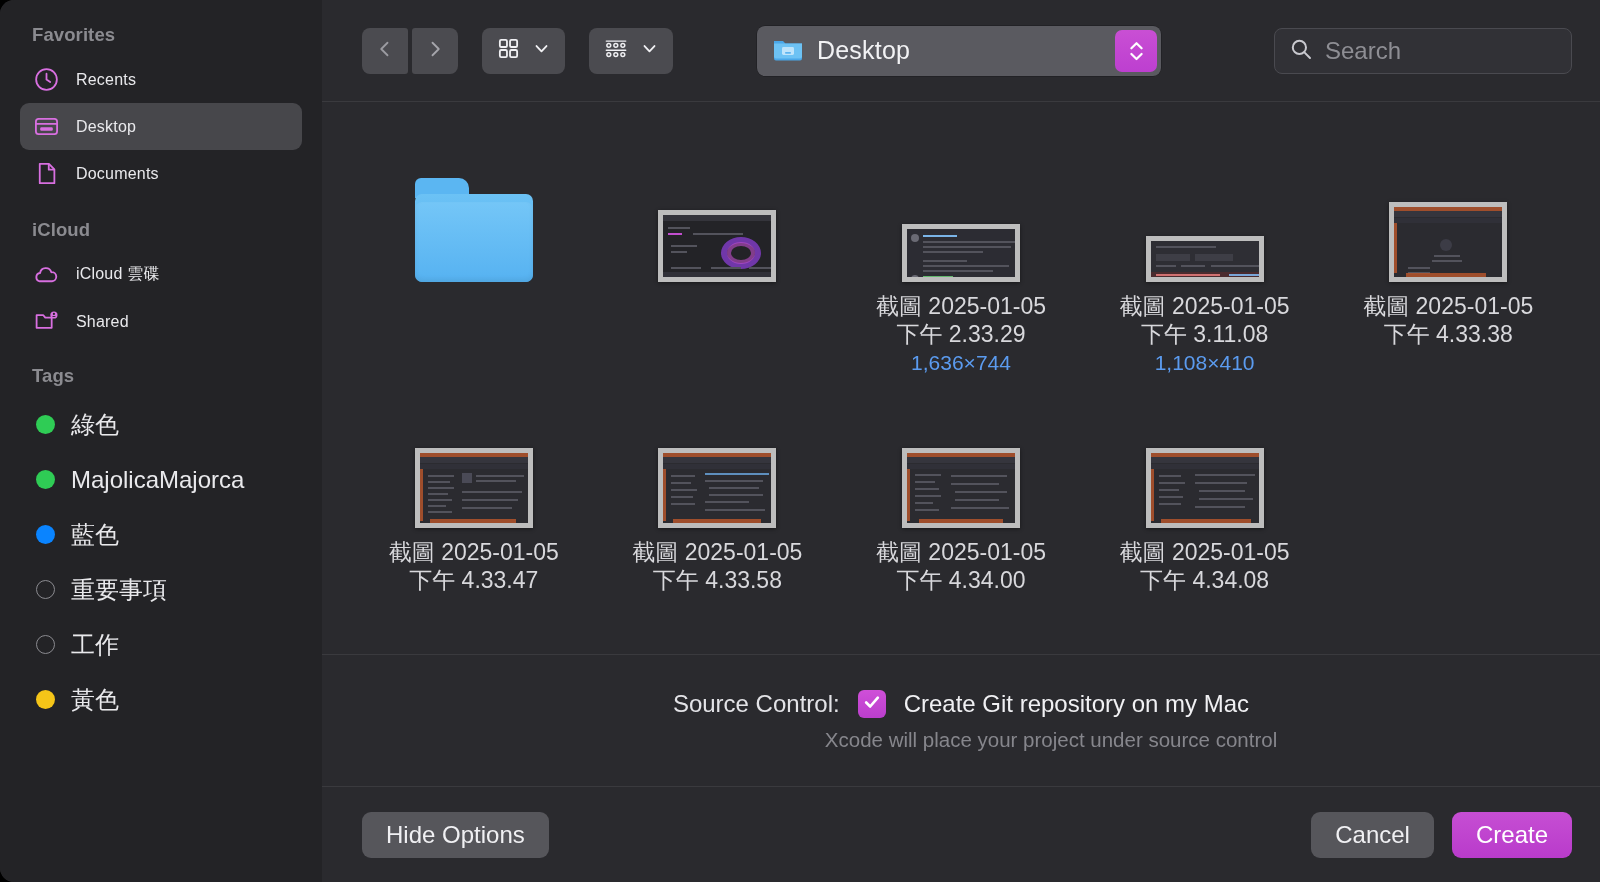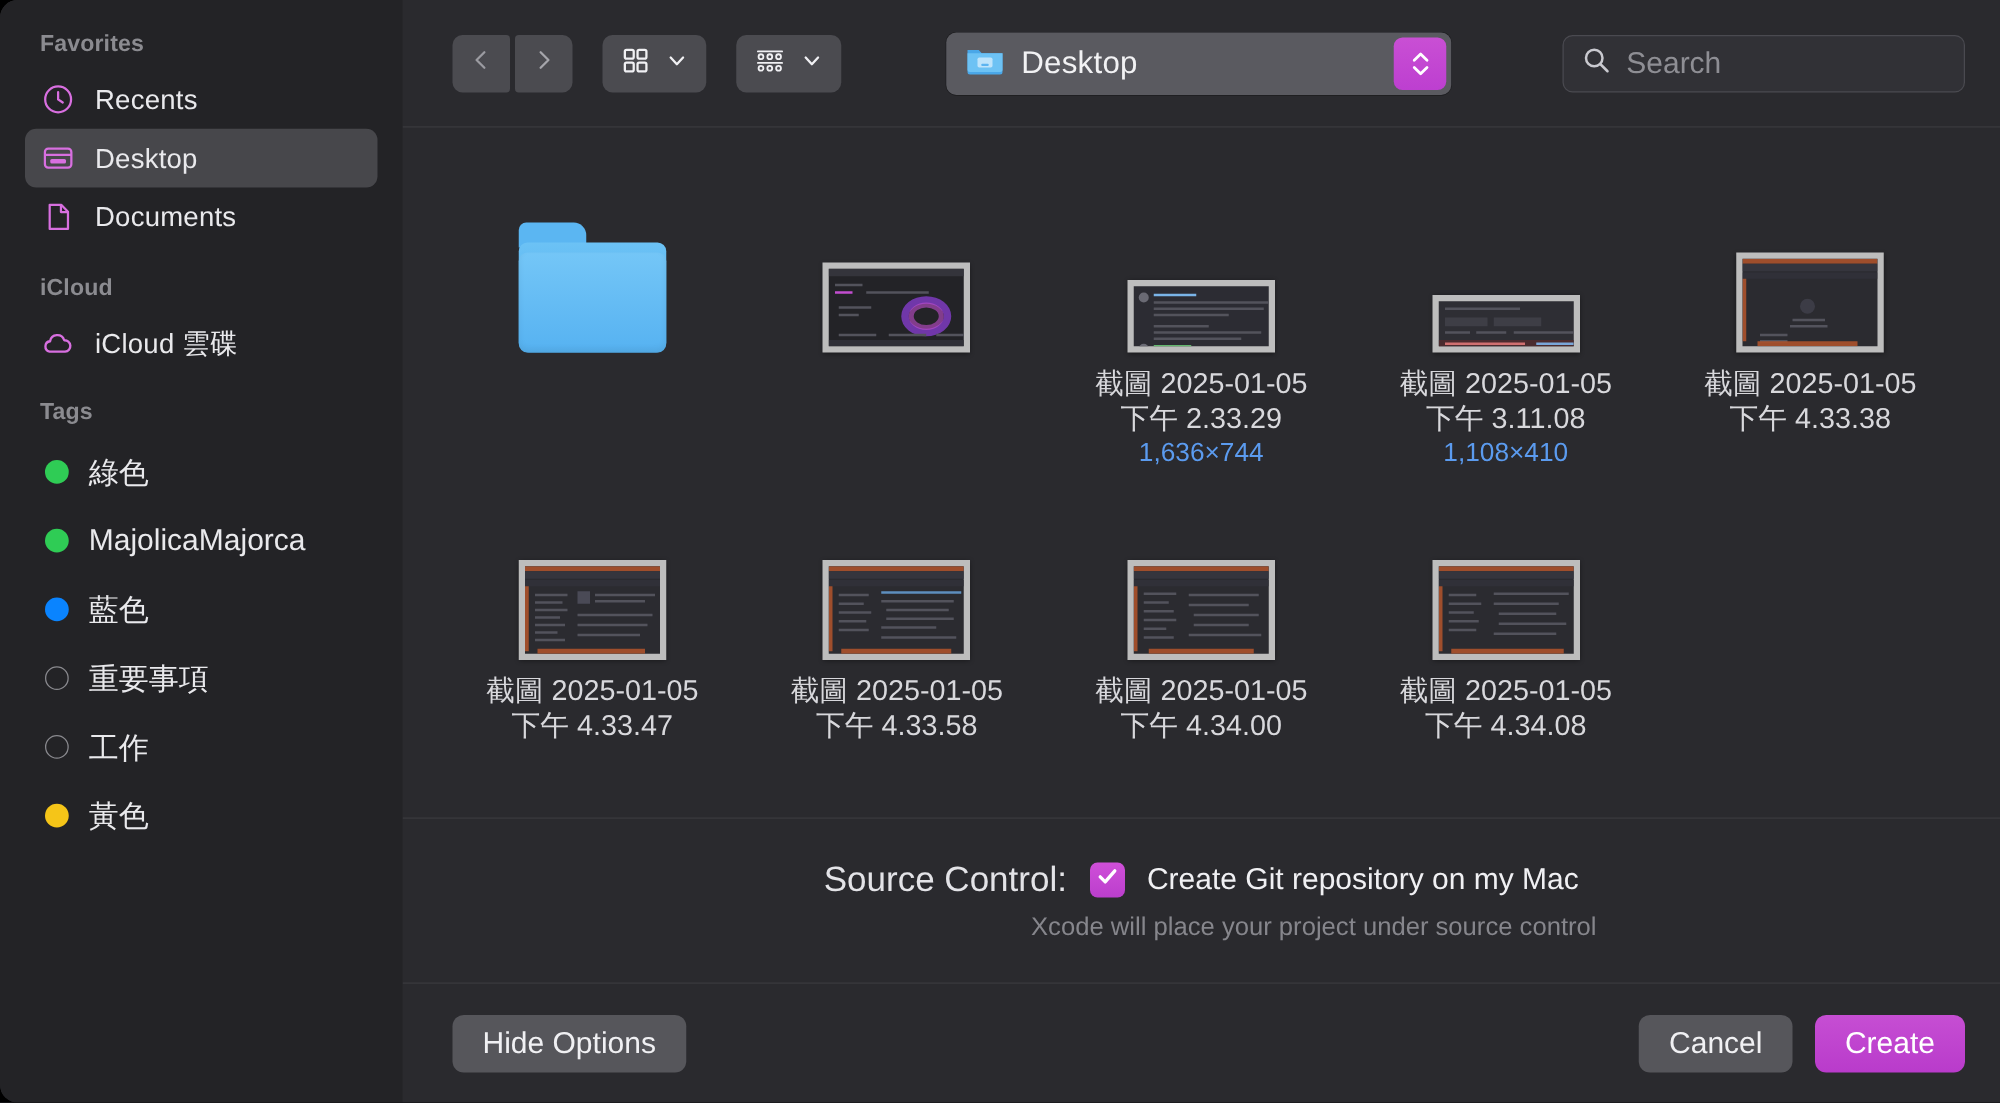--- a/index.html
+++ b/index.html
@@ -58,21 +58,21 @@
   .side-item.selected { background: #47474b; }
 
   .side-ico {
     width: 28px; height: 28px;
     flex: 0 0 28px;
     display: flex; align-items: center; justify-content: center;
   }
   .side-ico svg { display:block; }
 
   .side-label {
-    font-size: 22px;
+    font-size: 16px;
     color: #e9e9ec;
     white-space: nowrap;
     letter-spacing: .2px;
   }
 
   .tag-item {
     display: flex;
     align-items: center;
     height: 55px;
     margin: 0 20px;
@@ -150,21 +150,21 @@
     position: absolute;
     right: 4px; top: 4px;
     width: 42px; height: 42px;
     border-radius: 7px;
     background: linear-gradient(180deg,#c94fd4,#bd3fd0);
     display: flex; align-items: center; justify-content: center;
   }
 
   .searchfield {
     height: 46px;
-    width: 322px;
+    width: 298px;
     margin-left: auto;
     border-radius: 8px;
     background: #313136;
     border: 1px solid #4a4a50;
     display: flex;
     align-items: center;
     padding-left: 14px;
     gap: 12px;
   }
   .search-ph { font-size: 24px; color: #8e8e94; }
@@ -271,21 +271,21 @@
   .options {
     flex: 0 0 132px;
     border-top: 1px solid #3a3a3e;
     display: flex;
     flex-direction: column;
     align-items: center;
     justify-content: center;
     background: #2a2a2e;
   }
   .optrow { display: flex; align-items: center; gap: 18px; }
-  .optlabel { font-size: 28px; color: #e3e3e7; }
+  .optlabel { font-size: 24px; color: #e3e3e7; }
   .checkbox {
     width: 28px; height: 28px;
     border-radius: 6px;
     background: linear-gradient(180deg,#cf4fd8,#bb3ecd);
     display: flex; align-items: center; justify-content: center;
     flex: 0 0 28px;
   }
   .optcheck-text { font-size: 24px; color: #f0f0f3; }
   .opthint {
     font-size: 20.5px;
@@ -366,20 +366,31 @@
 
     <div class="side-item">
       <span class="side-ico">
         <svg width="28" height="28" viewBox="0 0 24 24" fill="none" stroke="#d86fe0" stroke-width="1.6" stroke-linejoin="round">
           <path d="M6.6 17.4 A3.6 3.6 0 0 1 6.9 10.3 A5 5 0 0 1 16.6 9.6 A3.9 3.9 0 0 1 17.2 17.4 Z"></path>
         </svg>
       </span>
       <span class="side-label">iCloud 雲碟</span>
     </div>
 
+    <div class="side-item">
+      <span class="side-ico">
+        <svg width="27" height="27" viewBox="0 0 24 24" fill="none" stroke="#d86fe0" stroke-width="1.6" stroke-linejoin="round">
+          <path d="M3.2 6.4 H9.2 L10.9 8.5 H16.6 V17.6 H3.2 Z"></path>
+          <circle cx="18.6" cy="6.2" r="3.2" fill="#d86fe0" stroke="none"></circle>
+          <circle cx="18.6" cy="5.3" r="1.0" fill="#232326" stroke="none"></circle>
+          <path d="M16.9 8.1 a1.9 1.6 0 0 1 3.4 0" fill="#232326" stroke="none"></path>
+        </svg>
+      </span>
+      <span class="side-label">Shared</span>
+    </div>
 
     <div class="side-header tags">Tags</div>
 
     <div class="tag-item">
       <span class="tag-dot" style="background:#2fcc55"></span>
       <span class="tag-label">綠色</span>
     </div>
     <div class="tag-item">
       <span class="tag-dot" style="background:#2fcc55"></span>
       <span class="tag-label">MajolicaMajorca</span>

